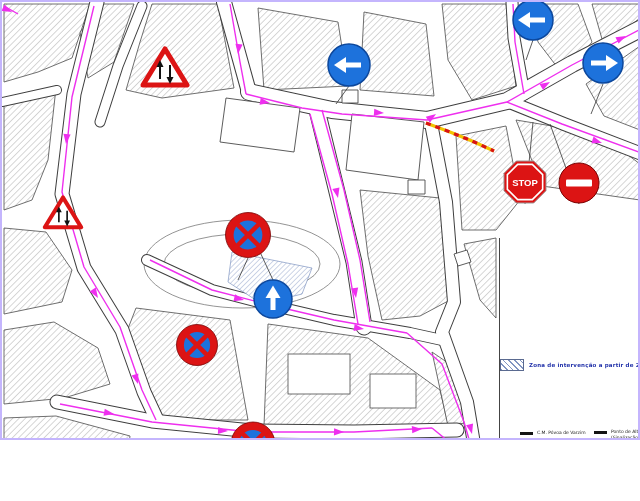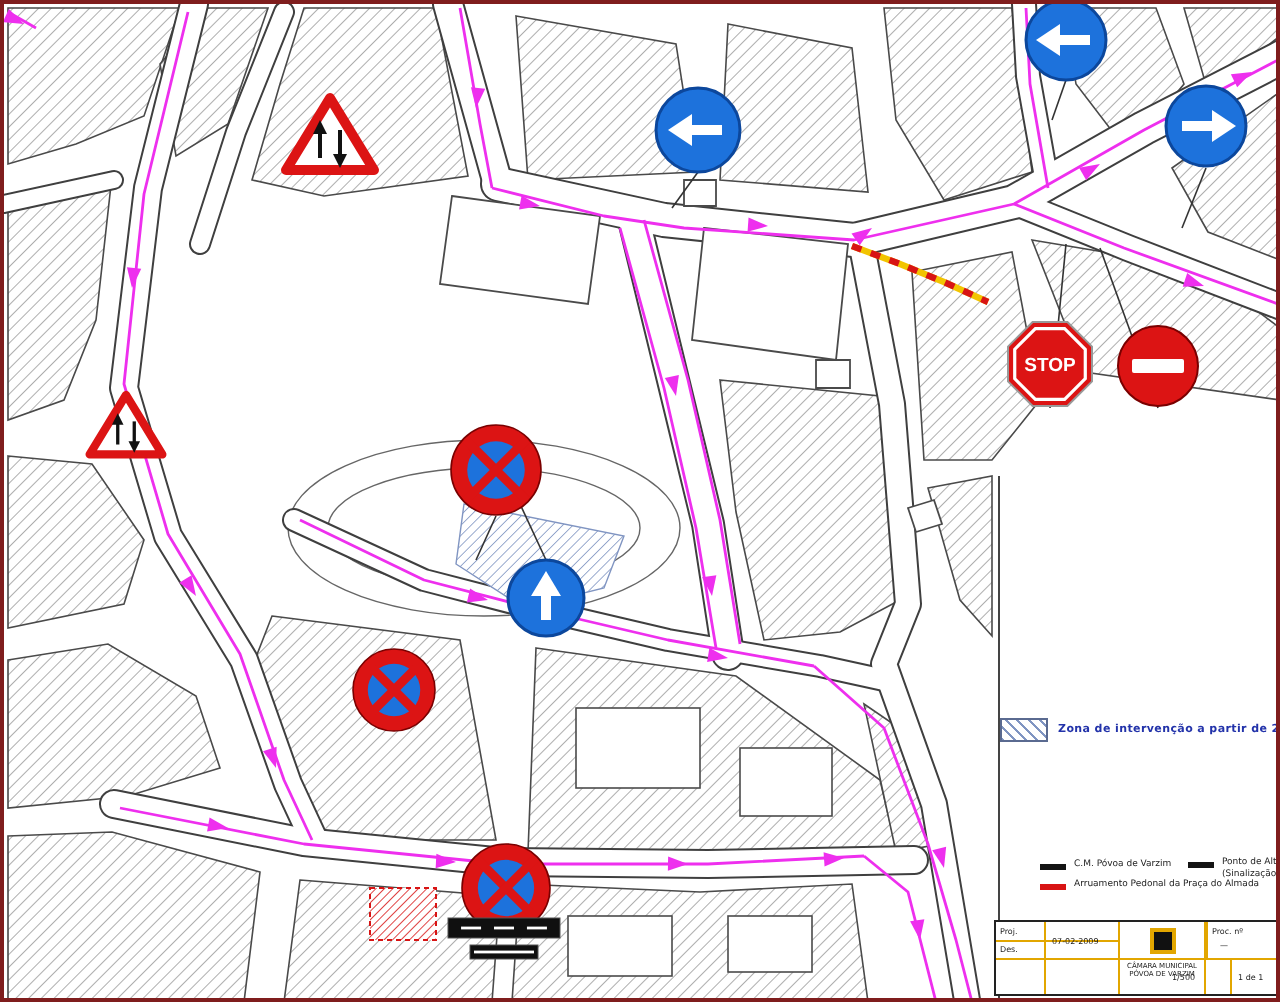--- a/index.html
+++ b/index.html
@@ -1,17 +1,17 @@
 <!DOCTYPE html>
 <html><head>
 <meta charset="utf-8">
 <style>
   html,body{margin:0;padding:0;background:#fff;font-family:"DejaVu Sans",sans-serif;}
-  #stage{position:relative;width:640px;height:501px;background:#fff;overflow:hidden;
-         border:2px solid #7f1d1d;box-sizing:border-box;}
+  #stage{position:relative;width:640px;height:440px;background:#fff;overflow:hidden;
+         border:2px solid #c4b5fd;box-sizing:border-box;}
   #map{position:absolute;left:0;top:0;}
   .overlay{position:absolute;font-family:"DejaVu Sans",sans-serif;}
   
   #legend-zone{left:498px;top:357px;display:flex;align-items:center;gap:5px;}
   .zone-swatch{width:22px;height:10px;border:1px solid #5a6a90;
       background:repeating-linear-gradient(45deg,#8095c2 0,#8095c2 1px,#fff 1px,#fff 4px);}
   .zone-label{font-size:5.5px;font-weight:bold;color:#2333aa;letter-spacing:.2px;white-space:nowrap;}
   
   .lg-entry{position:absolute;display:flex;align-items:flex-start;gap:4px;}
   .lg-bar{width:13px;height:2.5px;margin-top:2px;flex:0 0 auto;}

